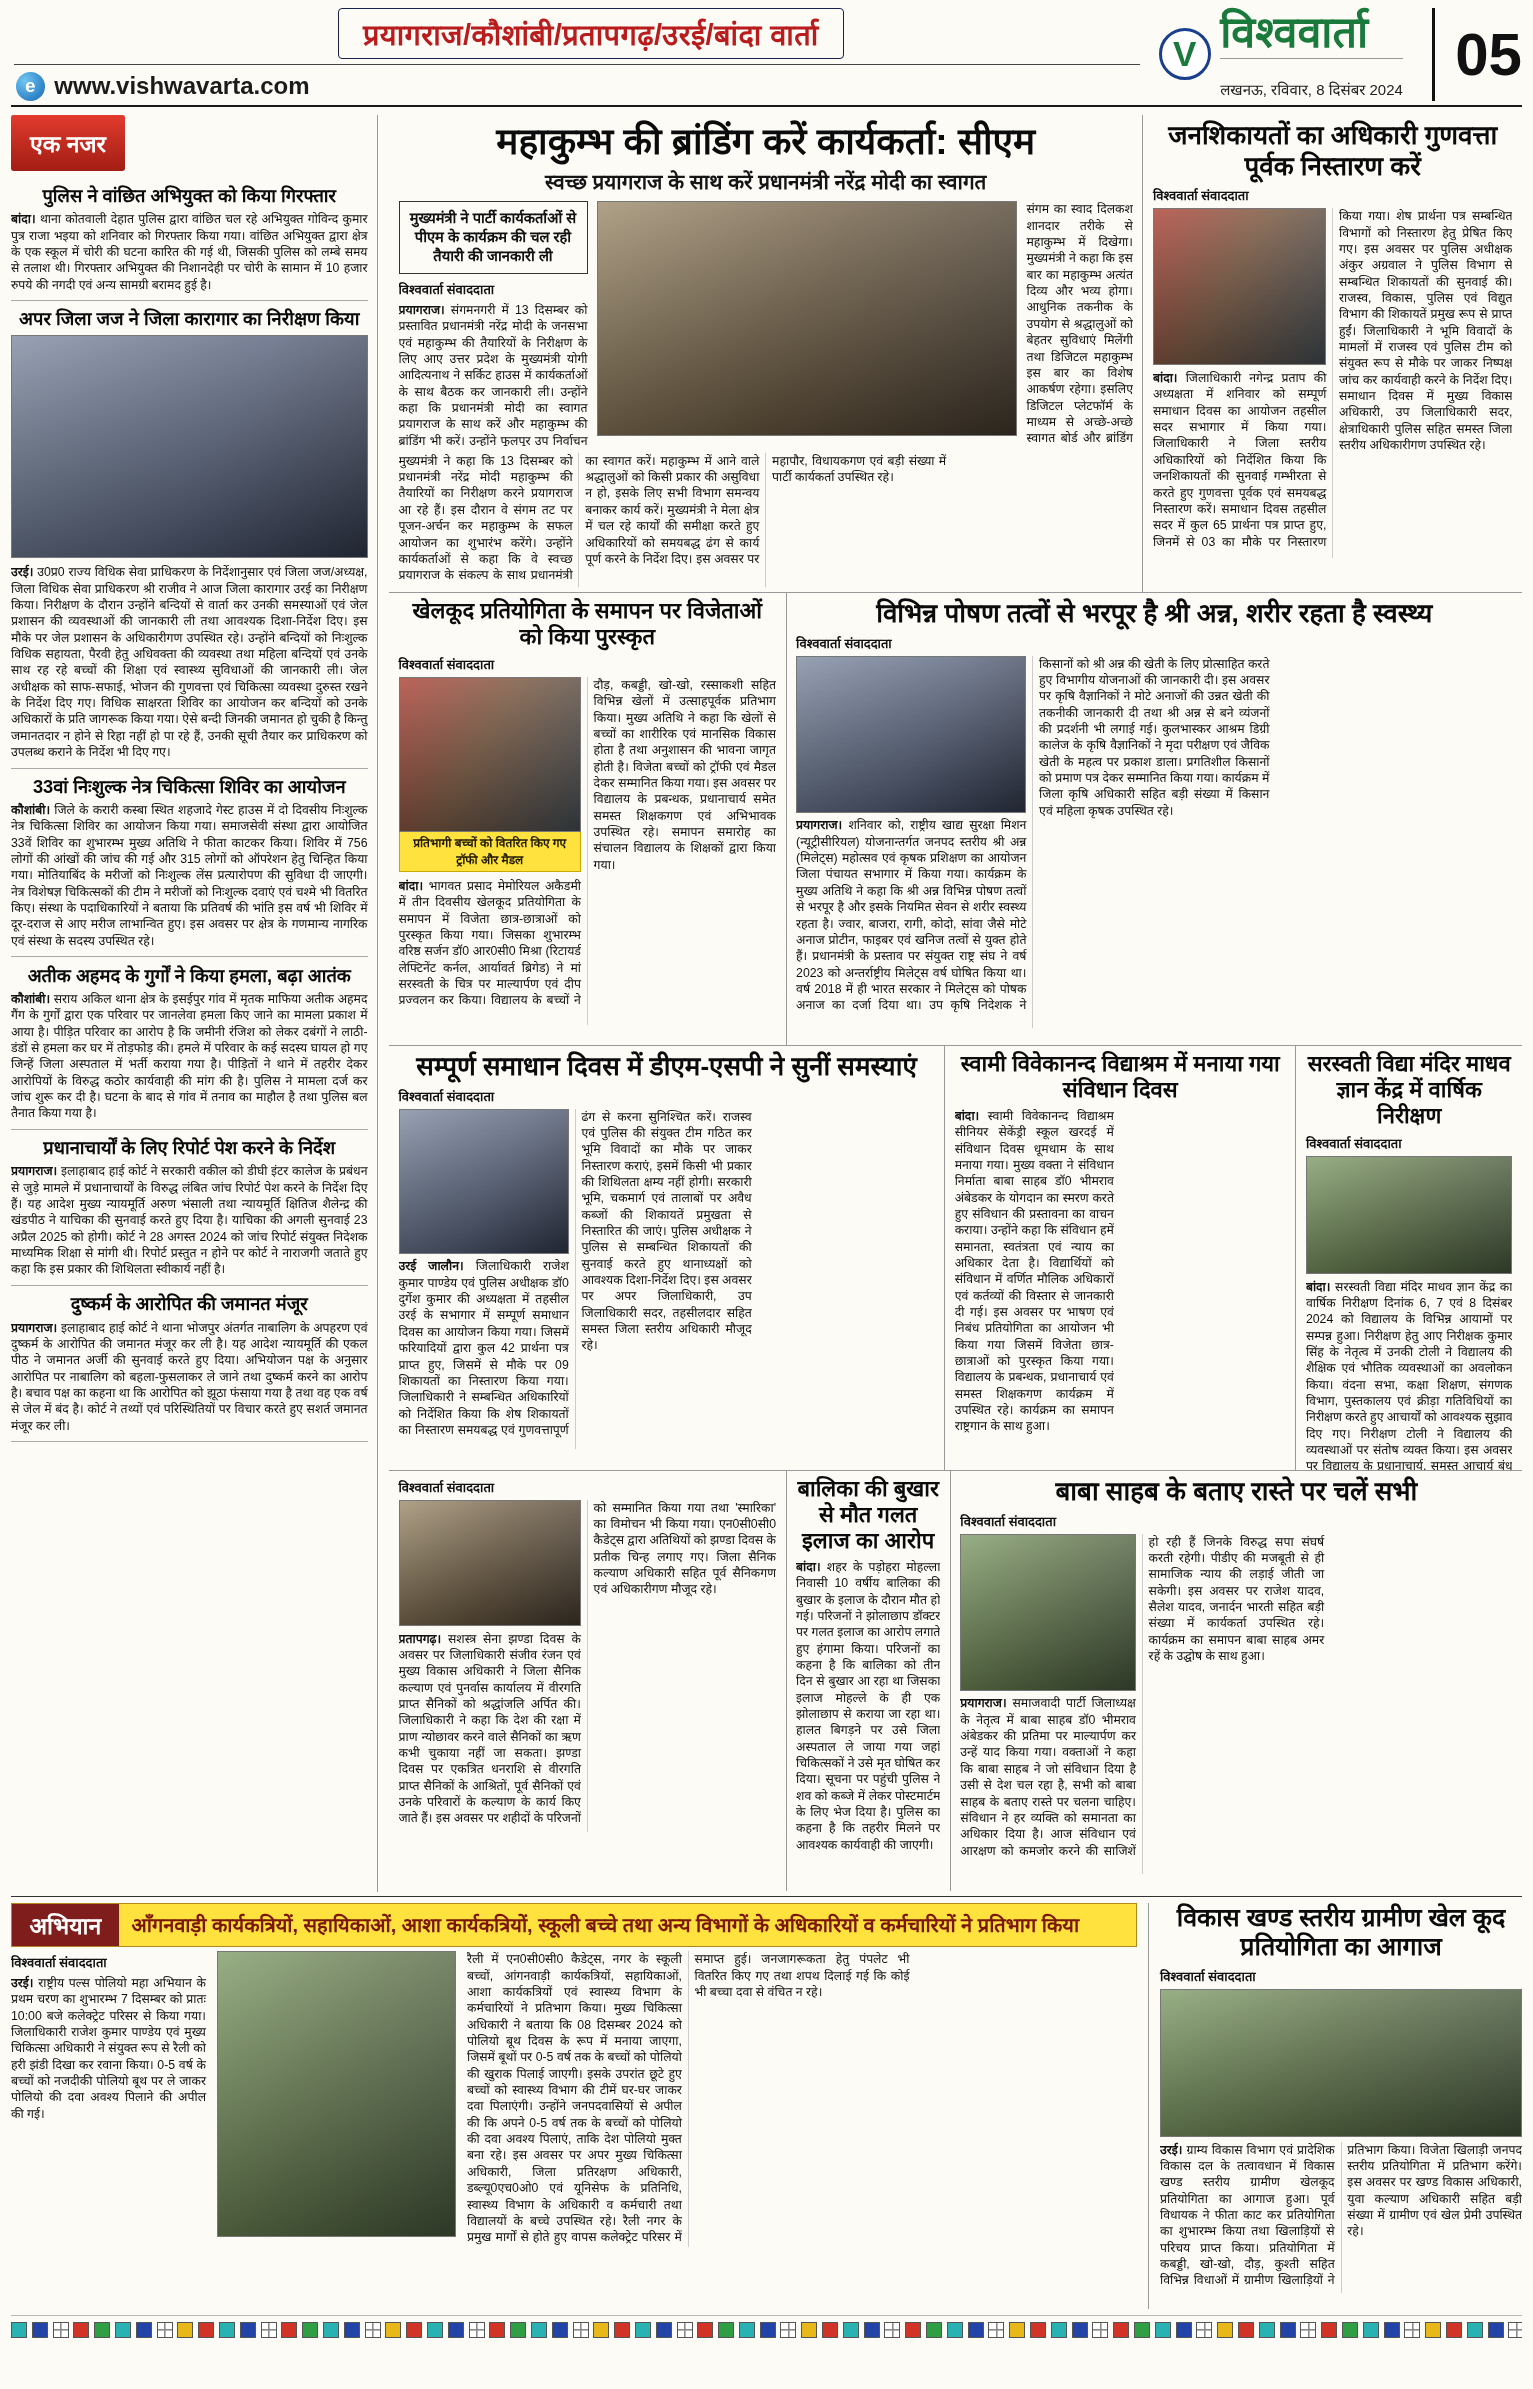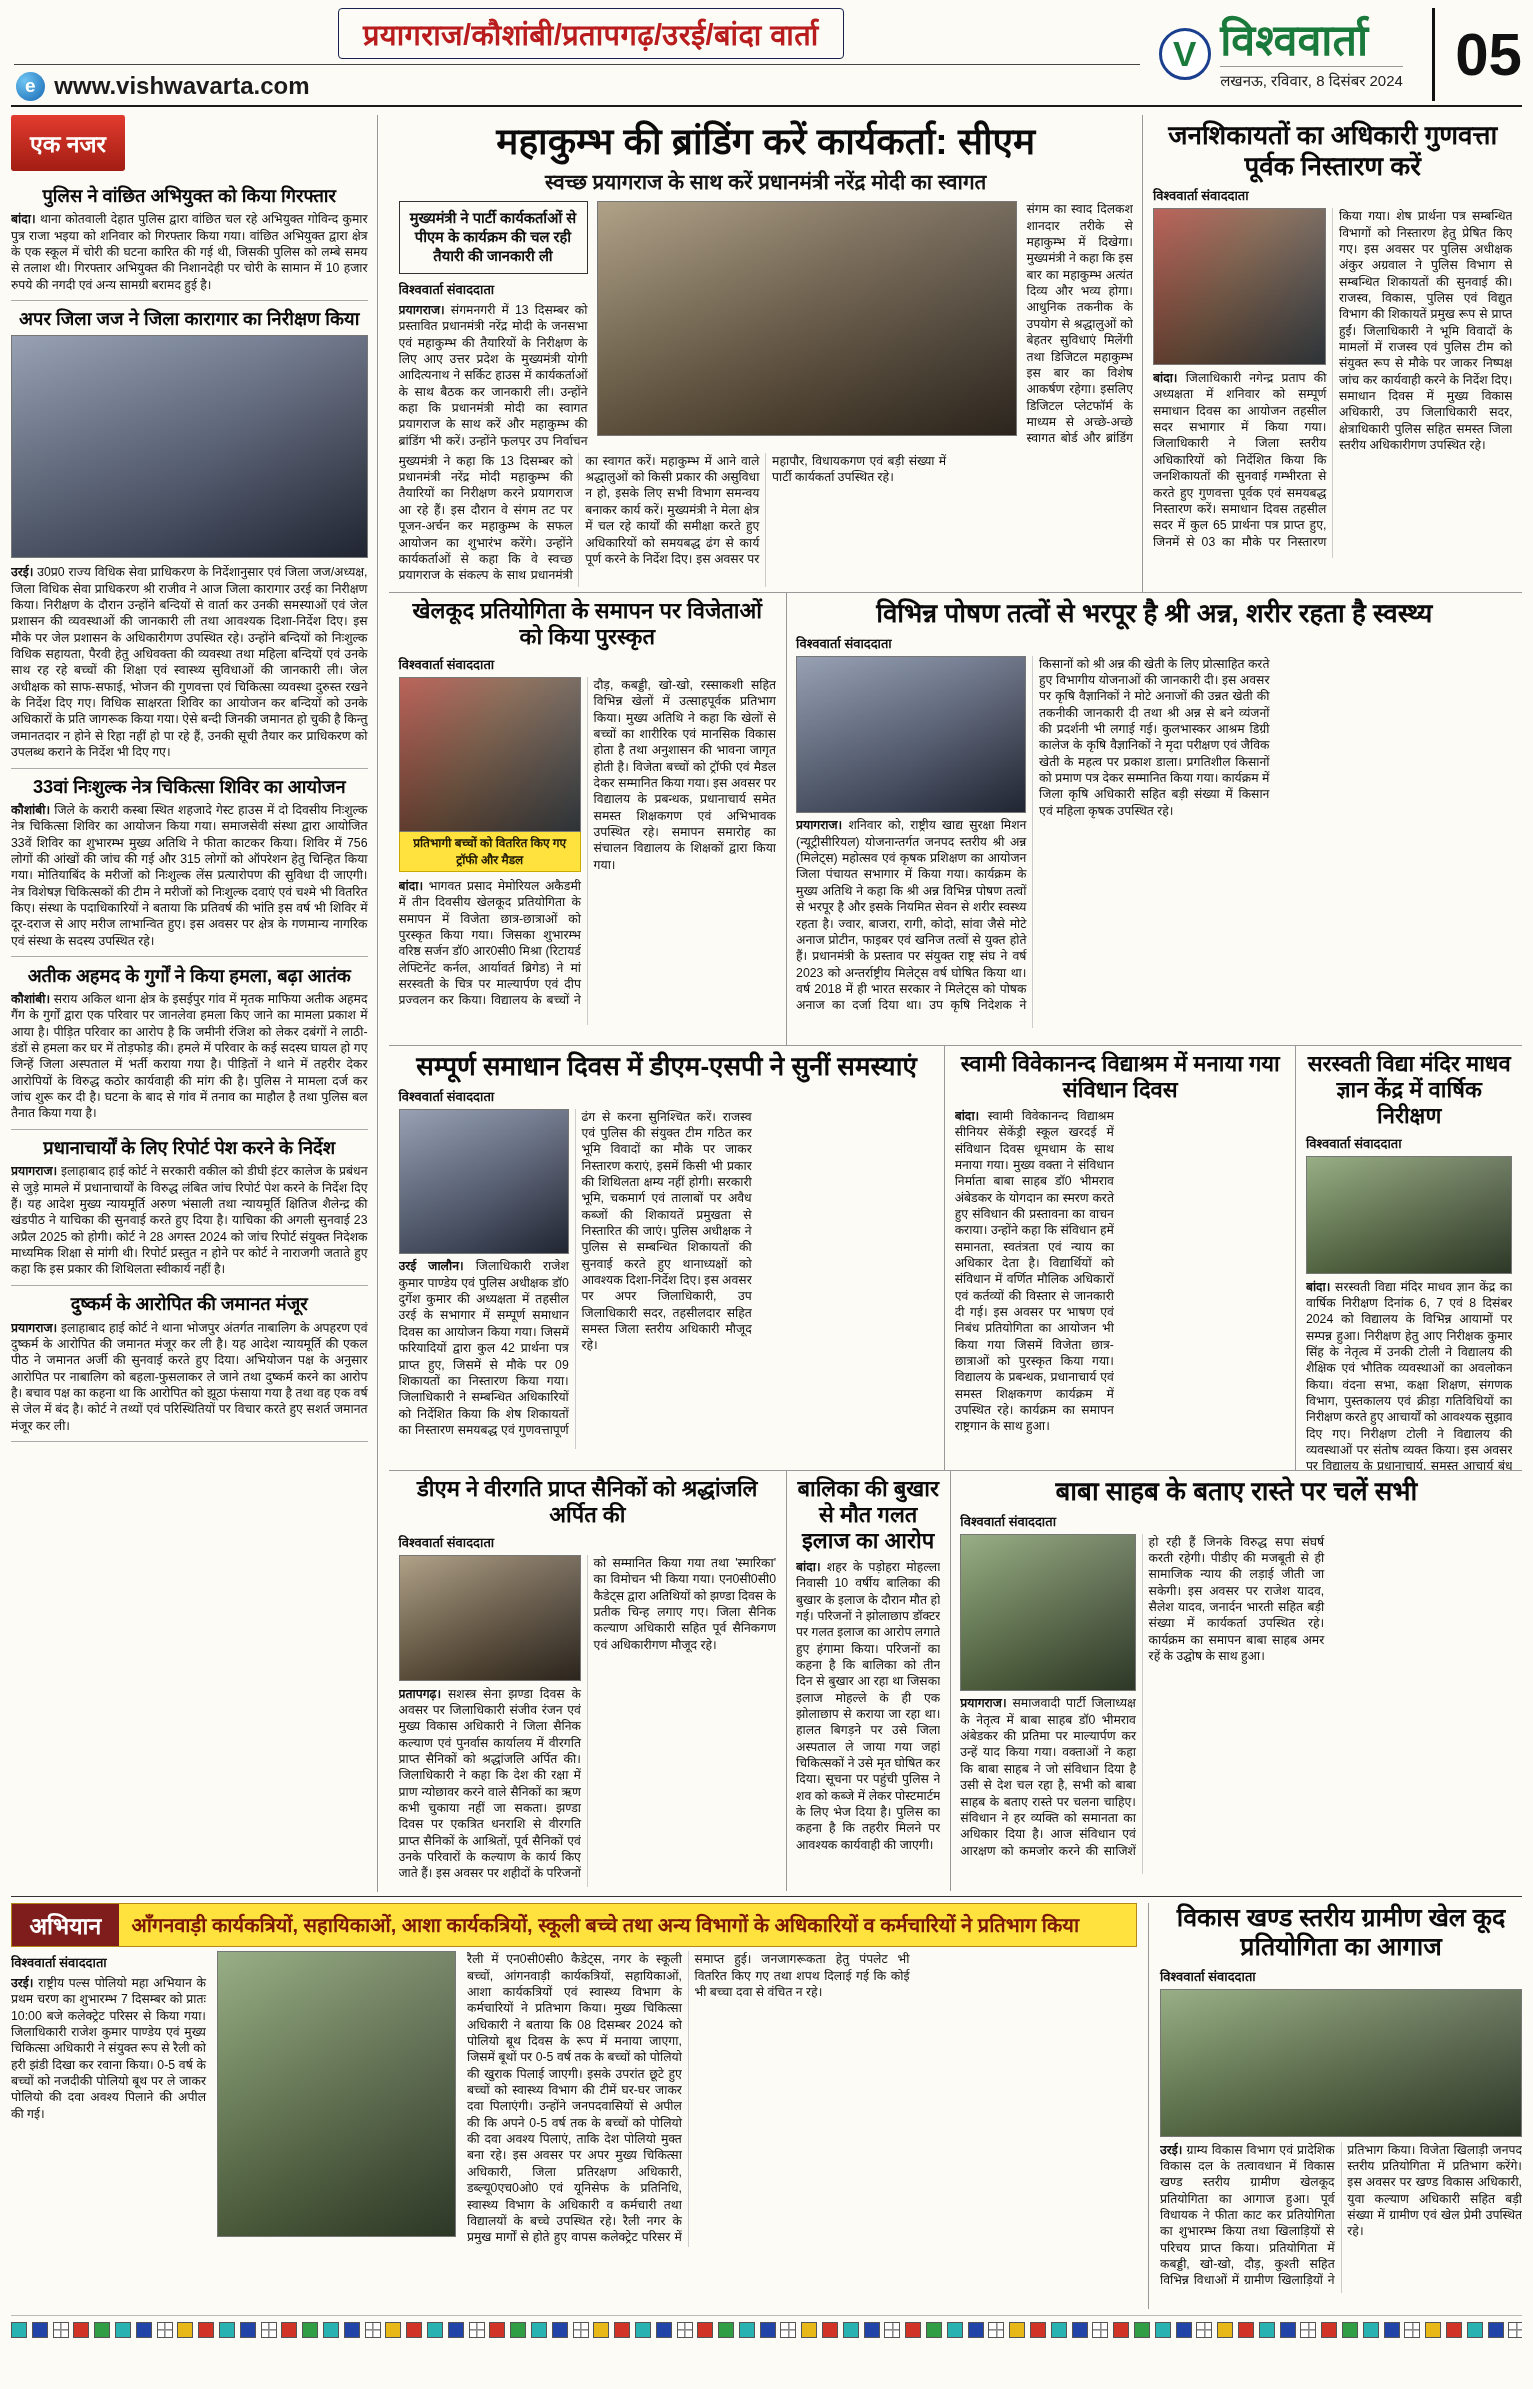--- a/index.html
+++ b/index.html
@@ -10,21 +10,21 @@
   .masthead{display:flex;align-items:stretch;border-bottom:2.4px solid #1a1a1a;padding-bottom:4.8px;}
   .mh-left{flex:1;display:flex;flex-direction:column;}
   .region-strip{align-self:center;border:1.6px solid #17224e;border-radius:4px;padding:4.8px 24px;font-size:29px;font-weight:bold;color:#b91c1c;letter-spacing:0.4px;margin-left:28px;}
   .mh-rule{border-top:1.6px solid #444;margin:5.6px 3.2px 0;}
   .website-row{display:flex;align-items:center;gap:9.5px;padding:6.4px 4.8px 0;}
   .globe-icon{width:29px;height:29px;border-radius:50%;background:radial-gradient(circle at 30% 30%,#6fc5f2,#1467b3);color:#fff;font-weight:bold;font-size:19px;display:flex;align-items:center;justify-content:center;}
   .website{font-size:24px;font-weight:bold;color:#1b1b1b;}
   .logo-block{display:flex;align-items:center;gap:9.5px;padding:0 16px;}
   .logo-v{width:52px;height:52px;border-radius:50%;border:3.2px solid #1b3f8f;color:#1a7a3c;font-size:35px;font-weight:bold;display:flex;align-items:center;justify-content:center;background:#fff;}
   .logo-text{font-size:43px;font-weight:bold;color:#1a7a3c;line-height:1.05;}
-  .edition{font-size:15px;color:#222;margin-top:3.2px;border-top:0.8px solid #999;padding-top:3px;}
+  .edition{font-size:15px;color:#222;margin-top:3.2px;border-top:0.8px solid #999;padding-top:20px;}
   .page-no{display:flex;align-items:center;font-size:60px;font-weight:bold;color:#111;border-left:3.2px solid #111;padding-left:20.7px;margin-left:12.7px;}
 
   
   .paper{display:flex;gap:11px;margin-top:8px;}
   .left-rail{width:367px;flex:none;height:1777px;overflow:hidden;padding-right:9.5px;border-right:0.8px solid #999;}
   .main-area{flex:1;display:flex;flex-direction:column;min-width:0;}
   .row{display:flex;}
   .row>section{padding:4.8px 9.5px;overflow:hidden;}
   .row>section+section{border-left:0.8px solid #999;}
   .row+.row{border-top:0.8px solid #999;}
@@ -238,21 +238,20 @@
           <div class="byline">विश्ववार्ता संवाददाता</div>
           <div class="photo ph-sar ph-out"></div>
           <div class="story-body h-sar">
             <p class="body"><strong class="dl">बांदा।</strong> <span>सरस्वती विद्या मंदिर माधव ज्ञान केंद्र का वार्षिक निरीक्षण दिनांक 6, 7 एवं 8 दिसंबर 2024 को विद्यालय के विभिन्न आयामों पर सम्पन्न हुआ। निरीक्षण हेतु आए निरीक्षक कुमार सिंह के नेतृत्व में उनकी टोली ने विद्यालय की शैक्षिक एवं भौतिक व्यवस्थाओं का अवलोकन किया। वंदना सभा, कक्षा शिक्षण, संगणक विभाग, पुस्तकालय एवं क्रीड़ा गतिविधियों का निरीक्षण करते हुए आचार्यों को आवश्यक सुझाव दिए गए। निरीक्षण टोली ने विद्यालय की व्यवस्थाओं पर संतोष व्यक्त किया। इस अवसर पर विद्यालय के प्रधानाचार्य, समस्त आचार्य बंधु एवं भैया-बहिनें उपस्थित रहे।</span></p>
           </div>
         </section>
       </div>
 
       <div class="row row4">
         <section class="w-veer">
-          <h2 class="head-md">डीएम ने वीरगति प्राप्त सैनिकों को श्रद्धांजलि अर्पित की</h2>
           <div class="byline">विश्ववार्ता संवाददाता</div>
           <div class="story-body cols-2 h-veer">
             <div class="photo ph-veer ph-meet"></div>
             <p class="body"><strong class="dl">प्रतापगढ़।</strong> <span>सशस्त्र सेना झण्डा दिवस के अवसर पर जिलाधिकारी संजीव रंजन एवं मुख्य विकास अधिकारी ने जिला सैनिक कल्याण एवं पुनर्वास कार्यालय में वीरगति प्राप्त सैनिकों को श्रद्धांजलि अर्पित की। जिलाधिकारी ने कहा कि देश की रक्षा में प्राण न्योछावर करने वाले सैनिकों का ऋण कभी चुकाया नहीं जा सकता। झण्डा दिवस पर एकत्रित धनराशि से वीरगति प्राप्त सैनिकों के आश्रितों, पूर्व सैनिकों एवं उनके परिवारों के कल्याण के कार्य किए जाते हैं। इस अवसर पर शहीदों के परिजनों को सम्मानित किया गया तथा 'स्मारिका' का विमोचन भी किया गया। एन0सी0सी0 कैडेट्स द्वारा अतिथियों को झण्डा दिवस के प्रतीक चिन्ह लगाए गए। जिला सैनिक कल्याण अधिकारी सहित पूर्व सैनिकगण एवं अधिकारीगण मौजूद रहे।</span></p>
           </div>
         </section>
 
         <section class="w-bal">
           <h2 class="head-md">बालिका की बुखार से मौत गलत इलाज का आरोप</h2>
           <div class="story-body h-bal">

